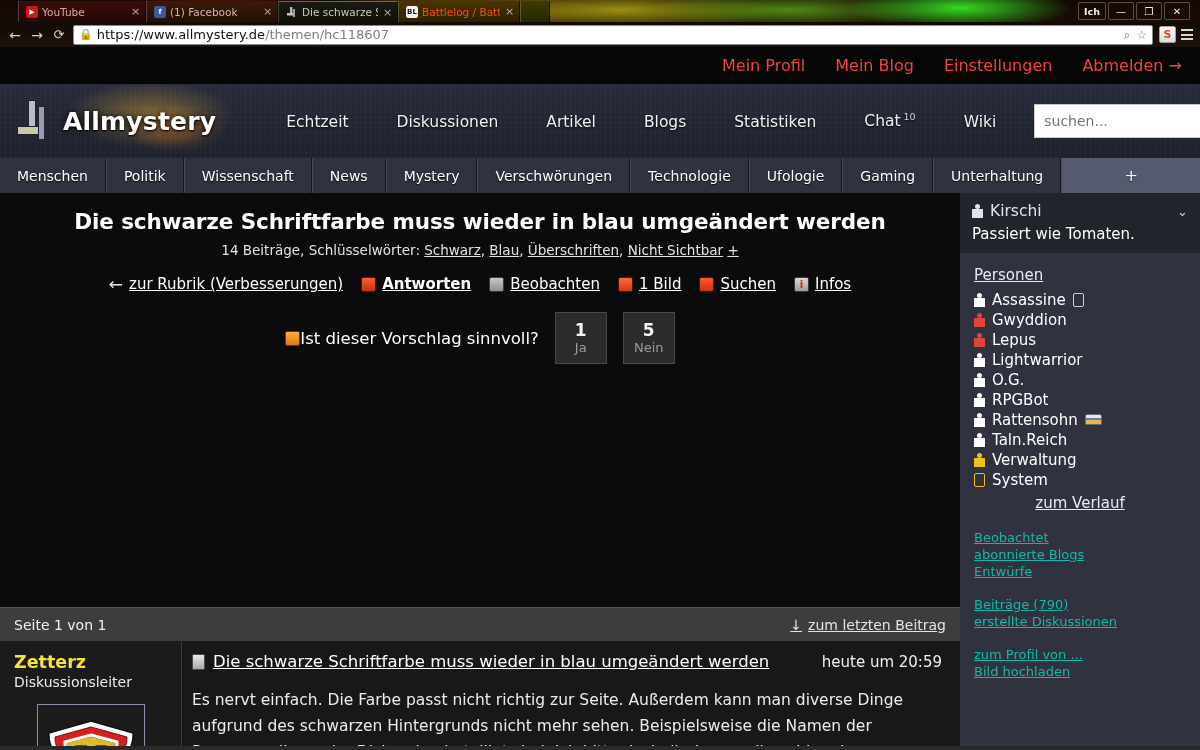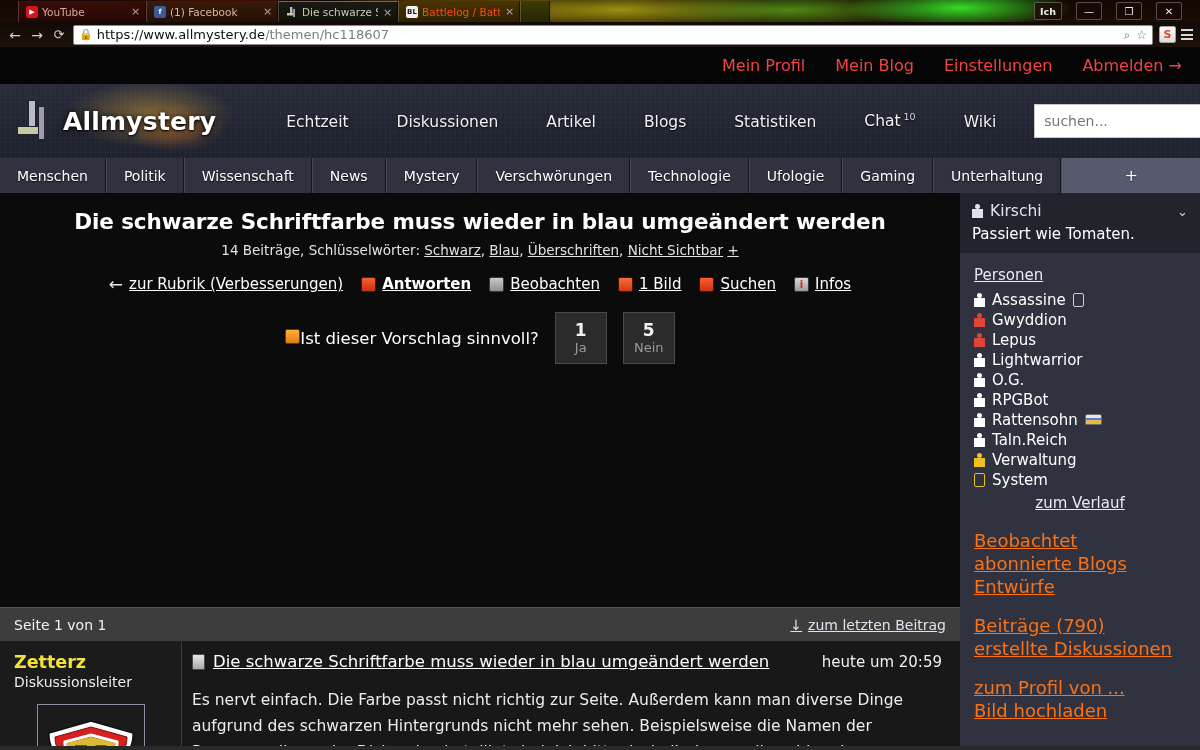--- a/index.html
+++ b/index.html
@@ -39,21 +39,21 @@
   #tab-0 .favicon { background: #cc181e; }
   #tab-1 { left: 146px; width: 132px; background: linear-gradient(#3a1a08,#230f05); color: #d9b89a; }
   #tab-1 .favicon { background: #3b5998; }
   #tab-2 { left: 278px; width: 120px; background: linear-gradient(#1a1a14,#111109); color: #c8ccb4;
            border-top: 1px solid #6b6b55; }
   #tab-2 .favicon { background: transparent; }
   #tab-3 { left: 398px; width: 122px; background: linear-gradient(#4a3502,#2e2001); color: #ff4a14; }
   #tab-3 .favicon { background: #f2f2f2; color: #1a1a1a; }
   #tab-4 { left: 520px; width: 30px; background: linear-gradient(#3c3c06,#262603); color: #9a9a5a; }
 
-  .win-controls { position: absolute; right: 18px; top: 1px; height: 20px; display: flex; align-items: center; gap: 14px; }
+  .win-controls { position: absolute; right: 10px; top: 1px; height: 20px; display: flex; align-items: center; gap: 2px; }
   .win-btn { min-width: 26px; height: 18px; padding: 0 5px; display: flex; align-items: center; justify-content: center;
              color: #efefef; font-size: 10px; background: rgba(25,10,6,.75);
              border: 1px solid rgba(255,255,255,.28); border-radius: 2px; }
   #win-user { font-size: 9.5px; font-weight: bold; }
 
   .urlbar-row { position: absolute; left: 0; top: 22px; width: 1200px; height: 25px;
                 display: flex; align-items: center; padding: 0 4px;
                 background: linear-gradient(#120a06, #1d120a); }
   .navbtn { width: 22px; height: 21px; display: flex; align-items: center; justify-content: center;
             color: #cfcfcf; font-size: 14px; }
@@ -131,21 +131,21 @@
   .arrow-left { color: #e4e4e4; font-size: 17px; }
   .ic { display: inline-block; width: 15px; height: 15px; position: relative; flex: 0 0 15px; }
   .ic-reply { background: linear-gradient(#c9c9c9,#8f8f8f); border: 1px solid #3a3a3a; border-radius: 2px; }
   .ic-reply.red { background: linear-gradient(#ff5e2e,#c2331a); border-color: #5a1505; }
   .ic-img  { background: linear-gradient(#ff6a3a,#cf3b18); border: 1px solid #4a1405; border-radius: 2px; }
   .ic-search { background: linear-gradient(#ff5c2b,#c93217); border: 1px solid #4a1405; border-radius: 2px; }
   .ic-info { background: linear-gradient(#d9d9d9,#9c9c9c); border: 1px solid #3a3a3a; border-radius: 2px;
              color: #cc2b12; font-size: 10px; font-weight: bold; text-align: center; line-height: 13px; }
 
   #poll { display: flex; align-items: center; justify-content: center; gap: 16px; padding-top: 18px; }
-  #poll .q { color: #fff; font-size: 16.5px; display: flex; align-items: flex-start; }
+  #poll .q { color: #fff; font-size: 16.5px; display: flex; align-items: center; }
   .ic-up { width: 15px; height: 15px; background: linear-gradient(#ffb13a,#e07a10); border: 1px solid #6b3a04;
            border-radius: 2px; }
   .vote-btn { width: 52px; height: 52px; background: #2b2b2b; border: 1px solid #4a4a4a;
               display: flex; flex-direction: column; align-items: center; justify-content: center; }
   .vote-btn .num { color: #f3f3f3; font-size: 17px; font-weight: bold; line-height: 19px; }
   .vote-btn .lab { color: #9b9b9b; font-size: 13px; line-height: 15px; }
 
   #pagebar { position: absolute; left: 0; top: 414px; width: 960px; height: 35px; background: #3d3d3d;
              display: flex; align-items: center; padding: 0 14px; border-top: 1px solid #555;
              border-bottom: 1px solid #1c1c1c; }
@@ -190,21 +190,21 @@
   .friend.away .ic-person { color: #e0453a; }
   .friend.admin .ic-person { color: #f0c01e; }
   .ic-box { width: 11px; height: 14px; border: 1.6px solid #cfcfcf; border-radius: 2px; flex: 0 0 11px; }
   .ic-box.gold { border-color: #f0c01e; }
   .ic-cake { width: 17px; height: 11px; flex: 0 0 17px;
              background: linear-gradient(180deg,#e8e8ea 0 30%, #5b7fc4 30% 55%, #e8b94a 55% 100%);
              border: 1px solid #6a6a6a; border-radius: 2px 2px 1px 1px; }
   .rail-verlauf { text-align: center; padding-top: 4px; }
   .rail-verlauf a { color: #e7ebf5; font-size: 15px; text-decoration: underline; }
   .rail-group { padding-top: 18px; display: flex; flex-direction: column; gap: 2px; }
-  .rail-group a { color: #f97316; font-size: 18px; text-decoration: underline; }
+  .rail-group a { color: #14b8a6; font-size: 13px; text-decoration: underline; }
 
   
   #hscroll { position: absolute; left: 0; bottom: 0; width: 1200px; height: 4px; background: #2a2a2a; }
 </style>
 </head>
 <body>
 
 <div id="browser-chrome">
   <div class="chrome-bg"></div>
 

